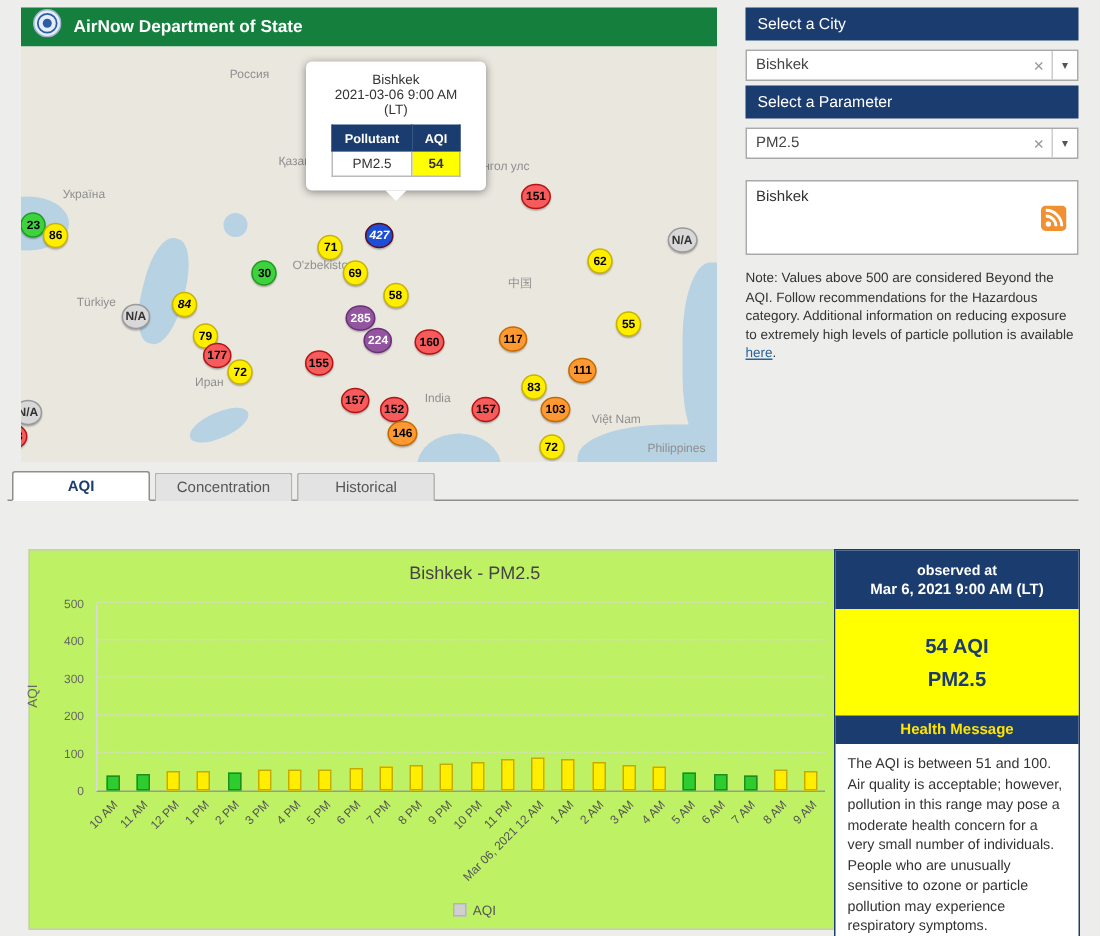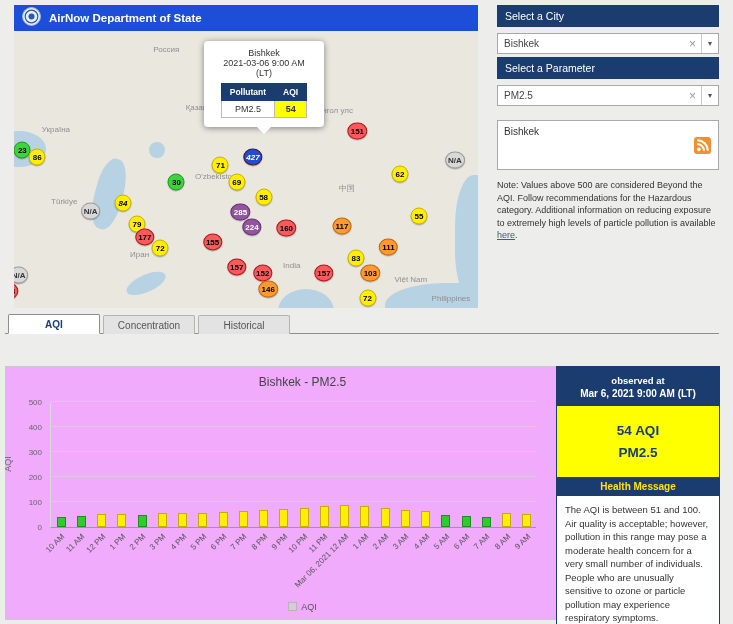--- a/index.html
+++ b/index.html
@@ -1,21 +1,21 @@
 <!DOCTYPE html>
 <html><head>
 <meta charset="utf-8">
 <style>
   * { margin:0; padding:0; box-sizing:border-box; }
   body { font-family:"Liberation Sans", sans-serif; background:#e9e9e9; }
   .page { position:relative; width:733px; height:624px; background:#ededec; overflow:hidden; }
 
   
   .map-header { position:absolute; left:14px; top:5px; width:464px; height:26px;
-    background:#1d4ed8; display:flex; align-items:center; gap:8px; padding:0 8px; }
+    background:#15803d; display:flex; align-items:center; gap:8px; padding:0 8px; }
   .map-title { color:#fff; font-weight:bold; font-size:11.5px; }
 
   
   .map { position:absolute; left:14px; top:31px; width:464px; height:277px;
     background:#eae7df; overflow:hidden; }
   .water { position:absolute; background:#b7d2e3; }
   .w-blacksea { left:-5%; top:36%; width:12%; height:13%; border-radius:50%; }
   .w-caspian { left:17.5%; top:46%; width:6%; height:26%; border-radius:45%; transform:rotate(14deg); }
   .w-aral { left:29%; top:40%; width:3.5%; height:6%; border-radius:50%; }
   .w-gulf { left:24%; top:88%; width:9%; height:6%; border-radius:50%; transform:rotate(-24deg); }
@@ -63,21 +63,21 @@
   
   .tabs { position:absolute; left:5px; top:314px; width:714px; display:flex; gap:3px; padding-left:3px;
     border-bottom:1px solid #8e8e8e; align-items:flex-end; }
   .tab { width:92px; text-align:center; font-size:10px; padding:4px 0 3px; background:#e3e3e3; color:#555;
     border:1px solid #b4b4b4; border-bottom:none; border-radius:2px 2px 0 0; margin-bottom:-1px; cursor:pointer; }
   .tab.active { background:#fff; color:#1b3c6e; border-color:#8e8e8e; border-bottom:1px solid #fff; font-weight:bold; }
 
   .learn { position:absolute; left:7px; top:341px; font-size:10px; color:#222; }
 
   
-  .chart-panel { position:absolute; left:5px; top:366px; width:595px; height:254px; background:#f0abfc;
+  .chart-panel { position:absolute; left:19px; top:366px; width:595px; height:254px; background:#bef264;
     border:1px solid #c9c9c9; }
   .chart-title { text-align:center; font-size:12px; color:#444; margin-top:8px; }
   .ylabel { position:absolute; left:-6px; top:92px; transform:rotate(-90deg); font-size:9px; color:#666; }
   .yticks { position:absolute; left:12px; top:36px; width:28px; height:125px; }
   .ytick { position:absolute; right:4px; font-size:8px; color:#666; }
   .plot { position:absolute; left:44px; top:36px; width:486px; height:125px;
     border-bottom:1px solid #999; border-left:1px solid #d9d9d9; }
   .gridline { position:absolute; left:0; width:100%; height:0; border-top:1px dotted #d8d8d8; }
   .bar { position:absolute; bottom:0; width:9px; }
   .bar-green  { background:#2fcc2f; border:1px solid #1e8f1e; }

